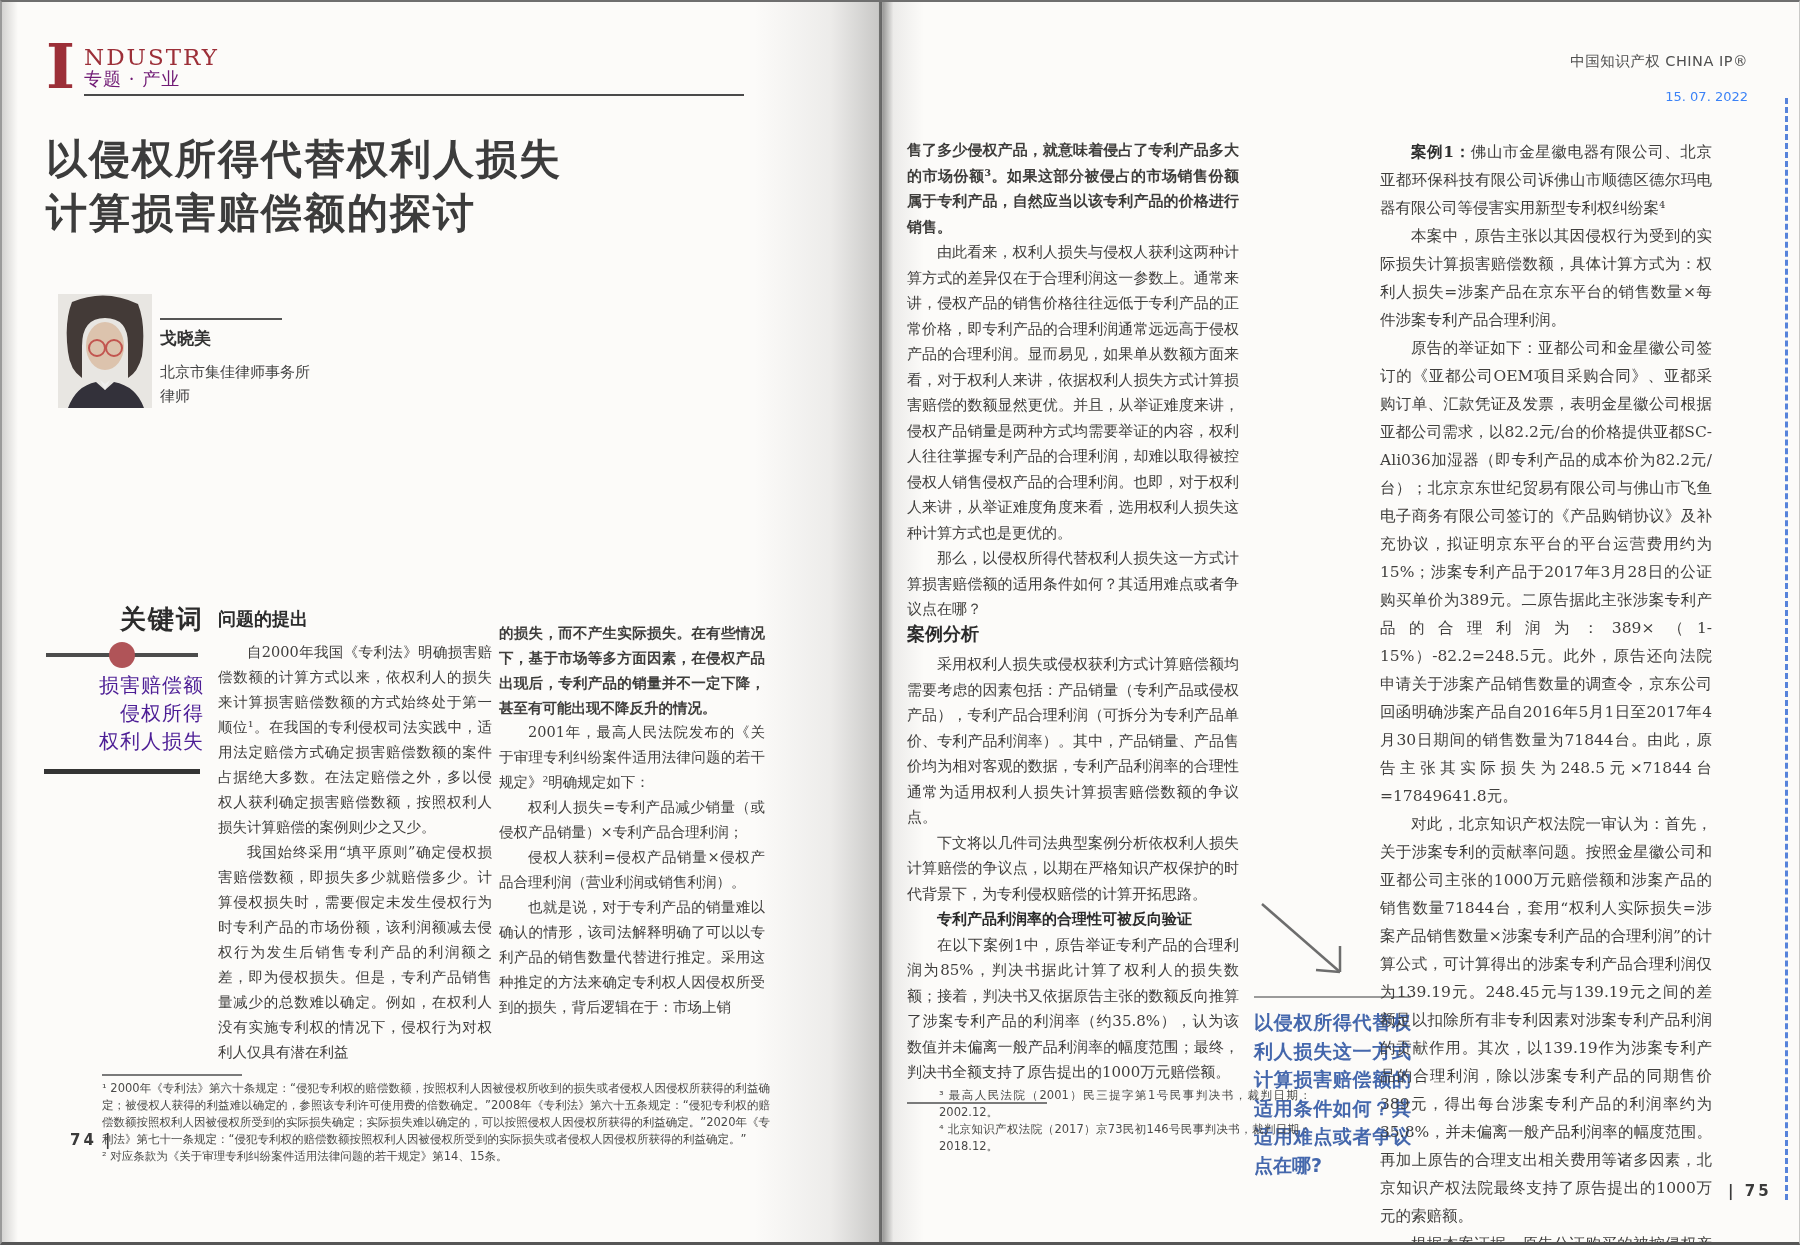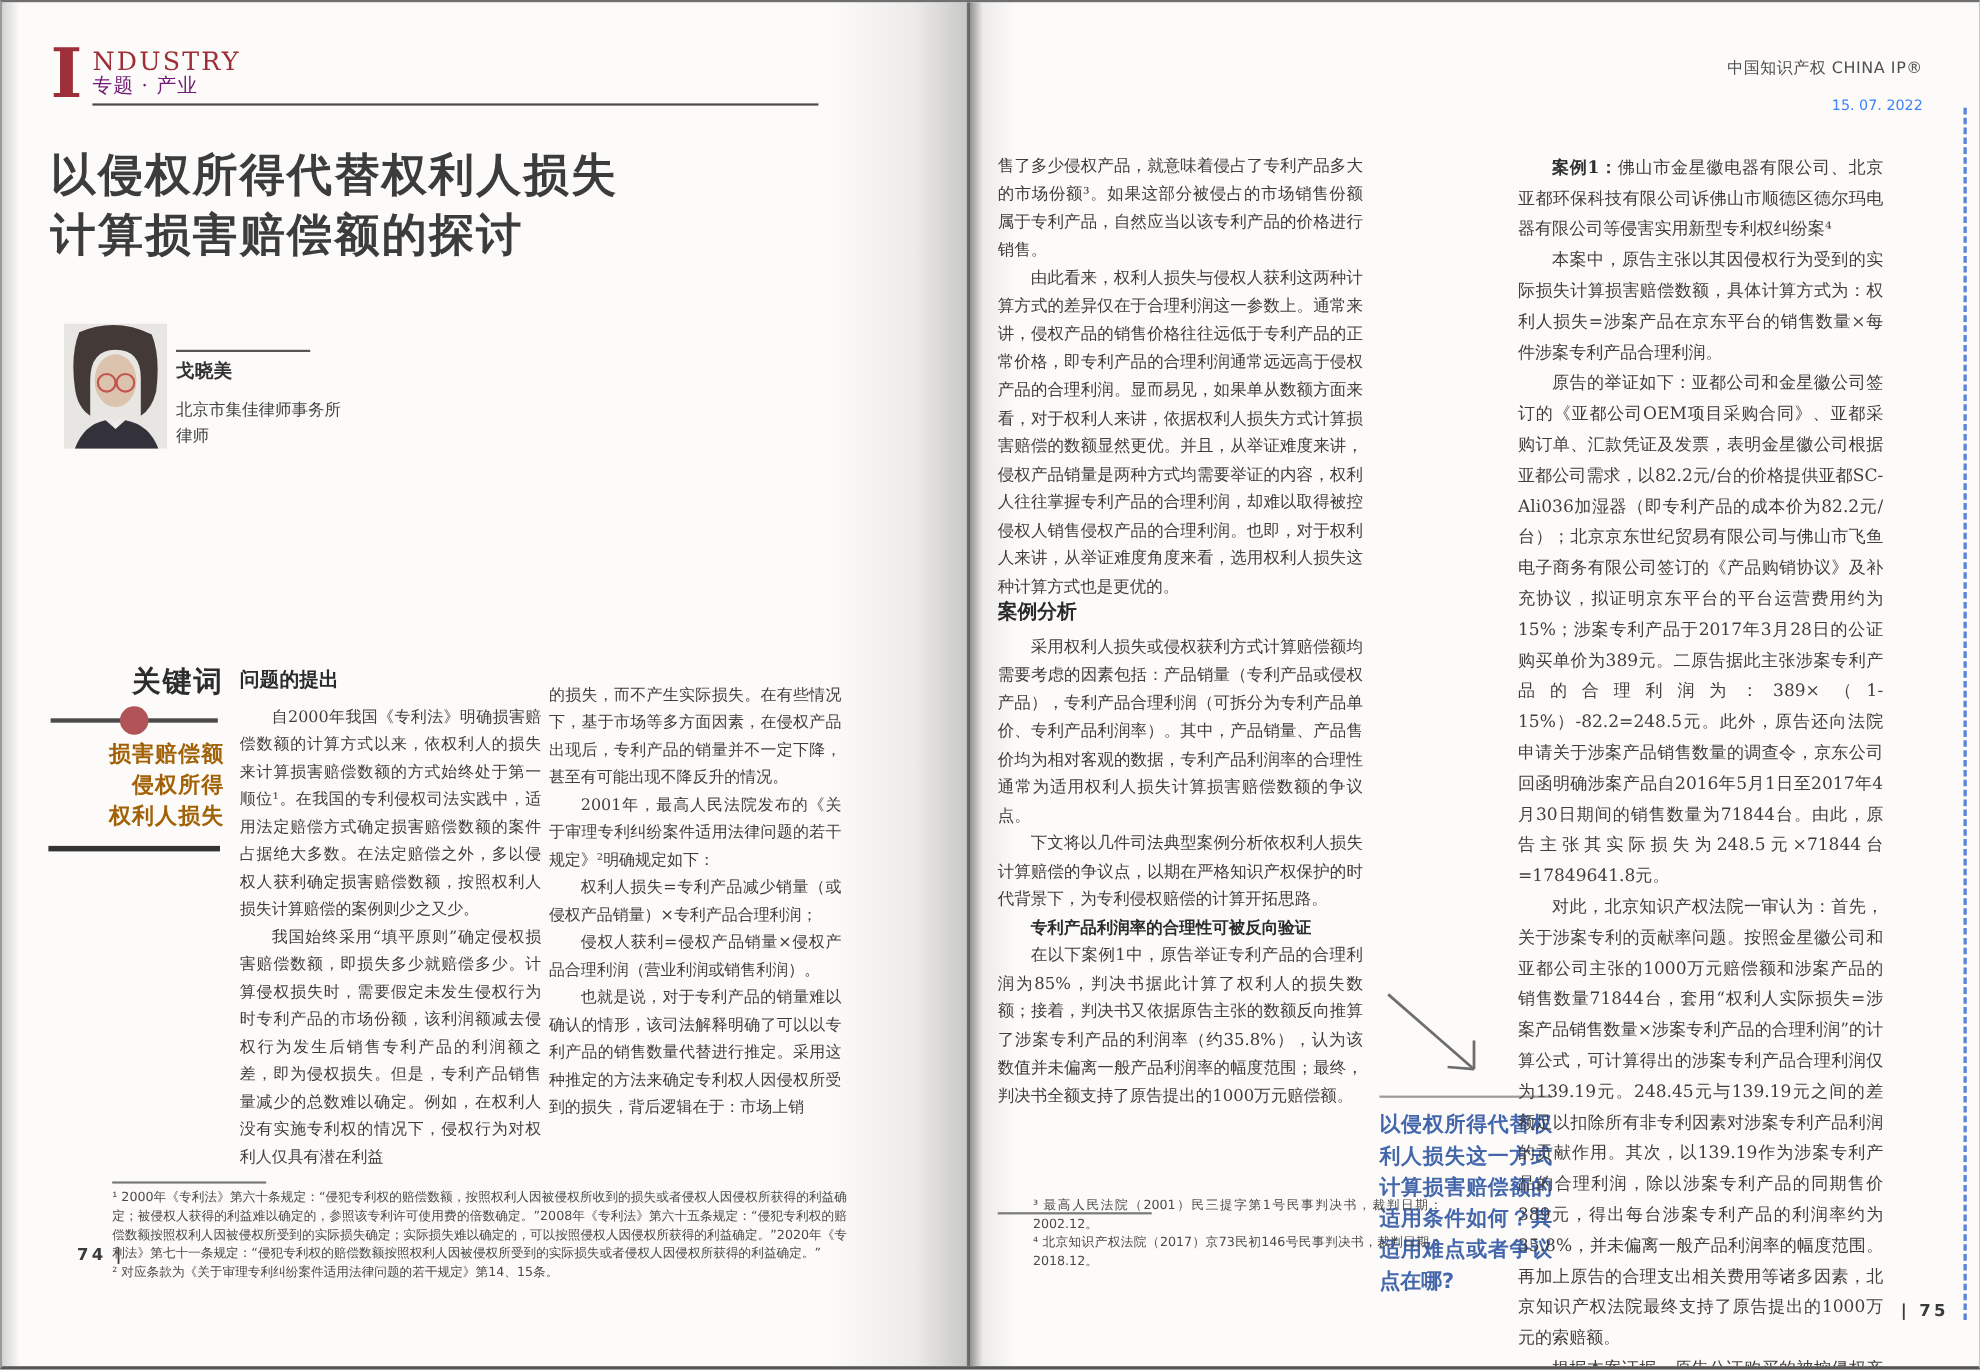--- a/index.html
+++ b/index.html
@@ -32,27 +32,27 @@
   .a-name  { position:absolute; left:158px; top:328px; font:700 17px/1 "DejaVu Sans", sans-serif; color:#333; }
   .a-affil { position:absolute; left:158px; top:358px; font:400 15px/24px "DejaVu Sans", sans-serif; color:#444; }
 
   
   .kw { position:absolute; left:38px; top:600px; width:164px; text-align:right;
         font-family:"DejaVu Sans", sans-serif; }
   .kw-head { font-weight:700; font-size:26px; color:#2c2c2c; letter-spacing:2px; }
   .kw-rule { position:relative; margin:16px 6px 14px 6px; height:4px; background:#4c4c4c; }
   .kw-rule .dot { position:absolute; left:50%; top:50%; width:26px; height:26px; margin:-13px 0 0 -13px;
                   border-radius:50%; background:#b05458; }
-  .kw-item { font-weight:700; font-size:20px; line-height:28px; color:#a16207; letter-spacing:1px; }
+  .kw-item { font-weight:400; font-size:20px; line-height:28px; color:#4c1d95; letter-spacing:1px; }
   .kw-bottom { margin:14px 4px 0 4px; height:5px; background:#343434; }
 
   
   .col { position:absolute; text-align:justify; color:#3f3e3c; }
   .col p { text-indent:2em; }
-  .col p.cont { text-indent:0; }
+  .col p.cont { text-indent:0;font-weight:bold; }
   .lcol1 { left:216px; top:606px; width:274px; font-size:14.5px; line-height:25px; }
   .lcol2 { left:497px; top:618px; width:266px; font-size:14.5px; line-height:25px; }
   .rcol1 { left:905px; top:136px; width:332px; font-size:15px;   line-height:25.5px; }
   .rcol2 { left:1378px; top:136px; width:332px; font-size:15.5px; line-height:28px; }
   .col h3 { font:700 18px/1.2 "DejaVu Sans", sans-serif; color:#2b2b2b; margin-bottom:10px; text-indent:0; }
   .col h3.mid { margin-bottom:8px; }
   .col .subhead { font:700 15px/25.5px "DejaVu Sans", sans-serif; color:#2b2b2b; text-indent:2em; text-align:left; }
   .case-label { font-weight:700; color:#2f2f2f; }
 
   
@@ -147,20 +147,21 @@
   <div class="fold-edge"></div>
 
   <div class="rheader">
     <div class="brand">中国知识产权 CHINA IP®</div>
     <div class="date">15. 07. 2022</div>
   </div>
 
   <div class="col rcol1">
     <p class="cont">售了多少侵权产品，就意味着侵占了专利产品多大的市场份额³。如果这部分被侵占的市场销售份额属于专利产品，自然应当以该专利产品的价格进行销售。</p>
     <p>由此看来，权利人损失与侵权人获利这两种计算方式的差异仅在于合理利润这一参数上。通常来讲，侵权产品的销售价格往往远低于专利产品的正常价格，即专利产品的合理利润通常远远高于侵权产品的合理利润。显而易见，如果单从数额方面来看，对于权利人来讲，依据权利人损失方式计算损害赔偿的数额显然更优。并且，从举证难度来讲，侵权产品销量是两种方式均需要举证的内容，权利人往往掌握专利产品的合理利润，却难以取得被控侵权人销售侵权产品的合理利润。也即，对于权利人来讲，从举证难度角度来看，选用权利人损失这种计算方式也是更优的。</p>
+    <p>那么，以侵权所得代替权利人损失这一方式计算损害赔偿额的适用条件如何？其适用难点或者争议点在哪？</p>
     <h3 class="mid">案例分析</h3>
     <p>采用权利人损失或侵权获利方式计算赔偿额均需要考虑的因素包括：产品销量（专利产品或侵权产品），专利产品合理利润（可拆分为专利产品单价、专利产品利润率）。其中，产品销量、产品售价均为相对客观的数据，专利产品利润率的合理性通常为适用权利人损失计算损害赔偿数额的争议点。</p>
     <p>下文将以几件司法典型案例分析依权利人损失计算赔偿的争议点，以期在严格知识产权保护的时代背景下，为专利侵权赔偿的计算开拓思路。</p>
     <p class="subhead">专利产品利润率的合理性可被反向验证</p>
     <p>在以下案例1中，原告举证专利产品的合理利润为85%，判决书据此计算了权利人的损失数额；接着，判决书又依据原告主张的数额反向推算了涉案专利产品的利润率（约35.8%），认为该数值并未偏离一般产品利润率的幅度范围；最终，判决书全额支持了原告提出的1000万元赔偿额。</p>
   </div>
 
   <div class="pq">
     <svg width="112" height="84" viewBox="0 0 112 84">
       <line x1="8" y1="4" x2="86" y2="72" stroke="#6d6d6d" stroke-width="2.5"></line>

